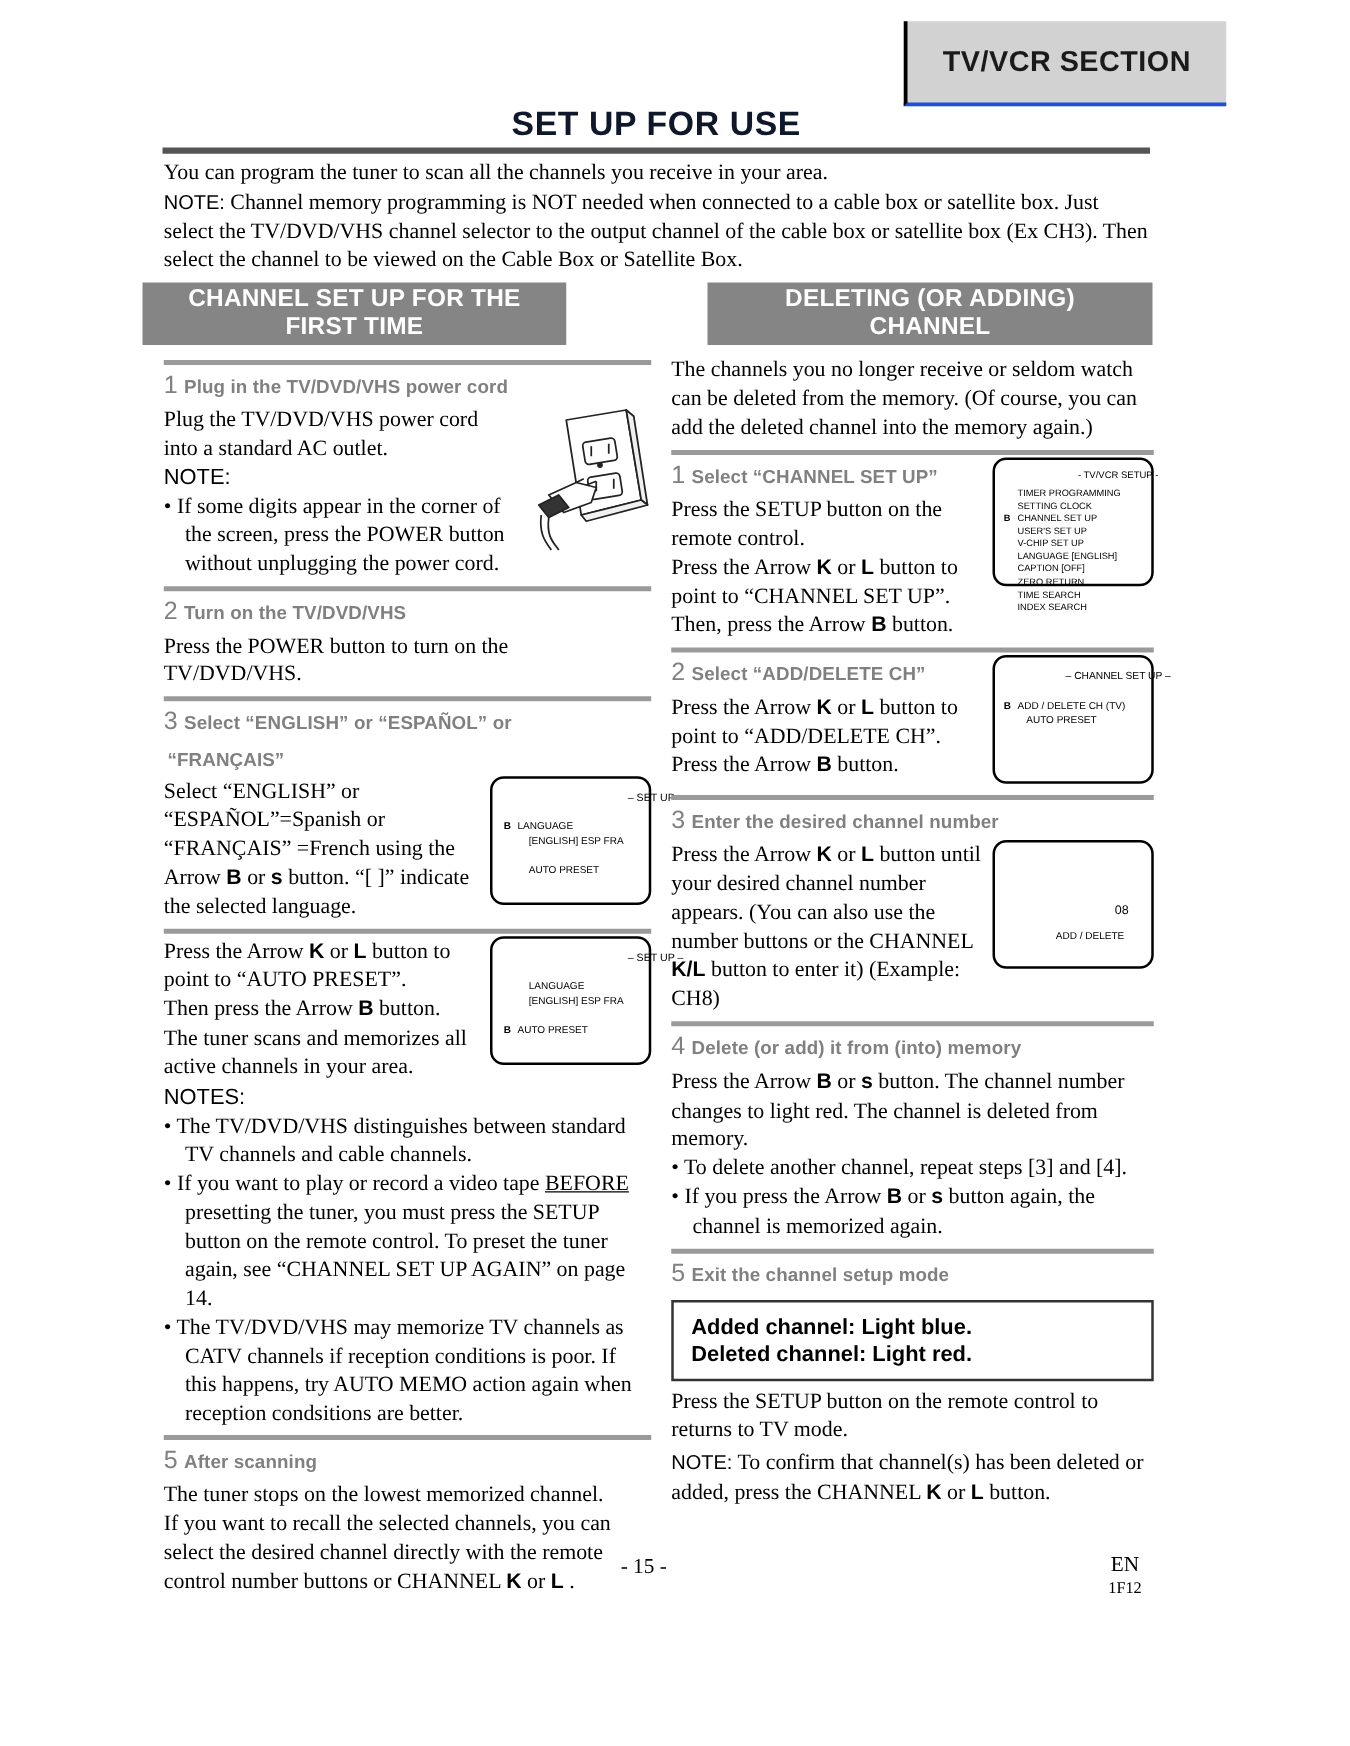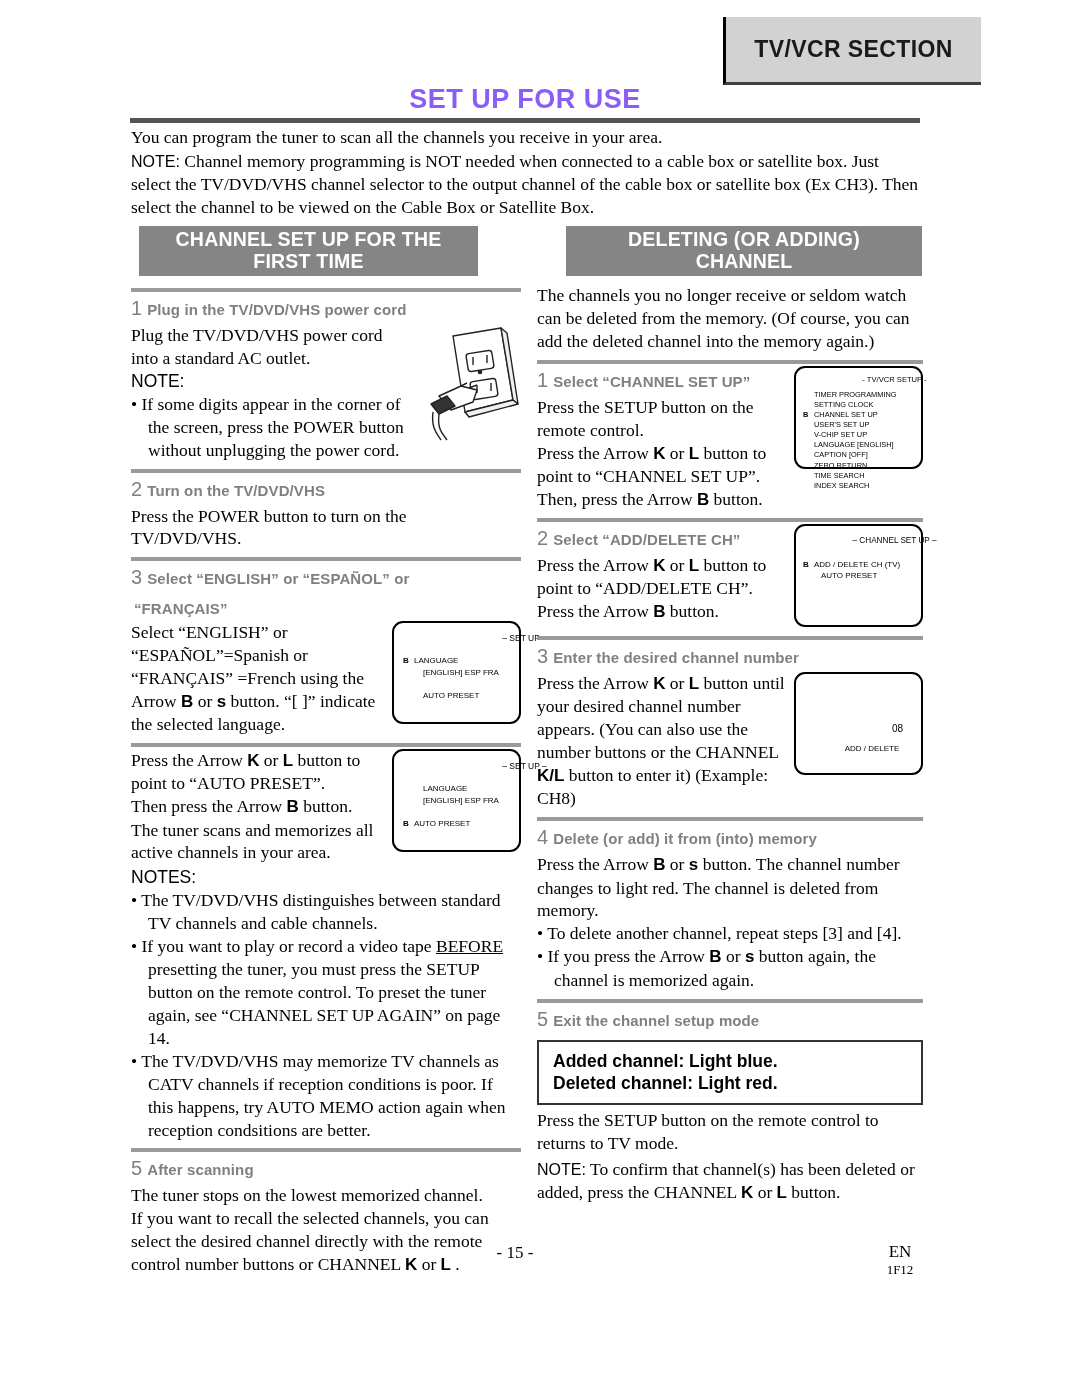--- a/index.html
+++ b/index.html
@@ -11,35 +11,35 @@
     position:relative;
     overflow:hidden;
   }
   .page{position:relative;width:1080px;height:1397px;}
 
   
   .section-tab{
     position:absolute; left:723px; top:17px; width:258px; height:68px;
     background:#d2d2d2;
     border-left:3px solid #000;
-    border-bottom:3px solid #404040;
+    border-bottom:3px solid #1d4ed8;
     box-sizing:border-box;
     display:flex; align-items:center; justify-content:center;
   }
   .section-tab span{
     font-family:"Liberation Sans", sans-serif;
     font-weight:bold; font-size:23px; letter-spacing:.4px; color:#1a1a1a;
   }
 
   .page-title{
     position:absolute; left:130px; top:84px; width:790px;
     text-align:center;
     font-family:"Liberation Sans", sans-serif;
     font-weight:bold; font-size:27px; letter-spacing:.5px;
-    color:#8b5cf6;
+    color:#0f172a;
   }
   .title-rule{
     position:absolute; left:130px; top:118px; width:790px; height:5px;
     background:#555;
   }
 
   .intro{
     position:absolute; left:131px; top:126px; width:790px;
     font-size:17.5px; line-height:1.32;
   }
@@ -51,21 +51,21 @@
     position:absolute; height:50px; background:#858585;
     display:flex; align-items:center; justify-content:center;
     text-align:center;
     box-sizing:border-box;
   }
   .band span{
     font-family:"Liberation Sans", sans-serif;
     font-weight:bold; font-size:19.5px; line-height:1.12;
     color:#ffffff; letter-spacing:.2px;
   }
-  #band-left{left:139px; top:226px; width:339px;}
+  #band-left{left:114px; top:226px; width:339px;}
   #band-right{left:566px; top:226px; width:356px;}
 
   
   .col{position:absolute; font-size:17.5px; line-height:1.3;}
   #col-left{left:131px; top:288px; width:390px;}
   #col-right{left:537px; top:284px; width:386px;}
 
   .rule{height:4px; background:#9a9a9a; margin:7px 0 2px 0;}
 
   .step{

